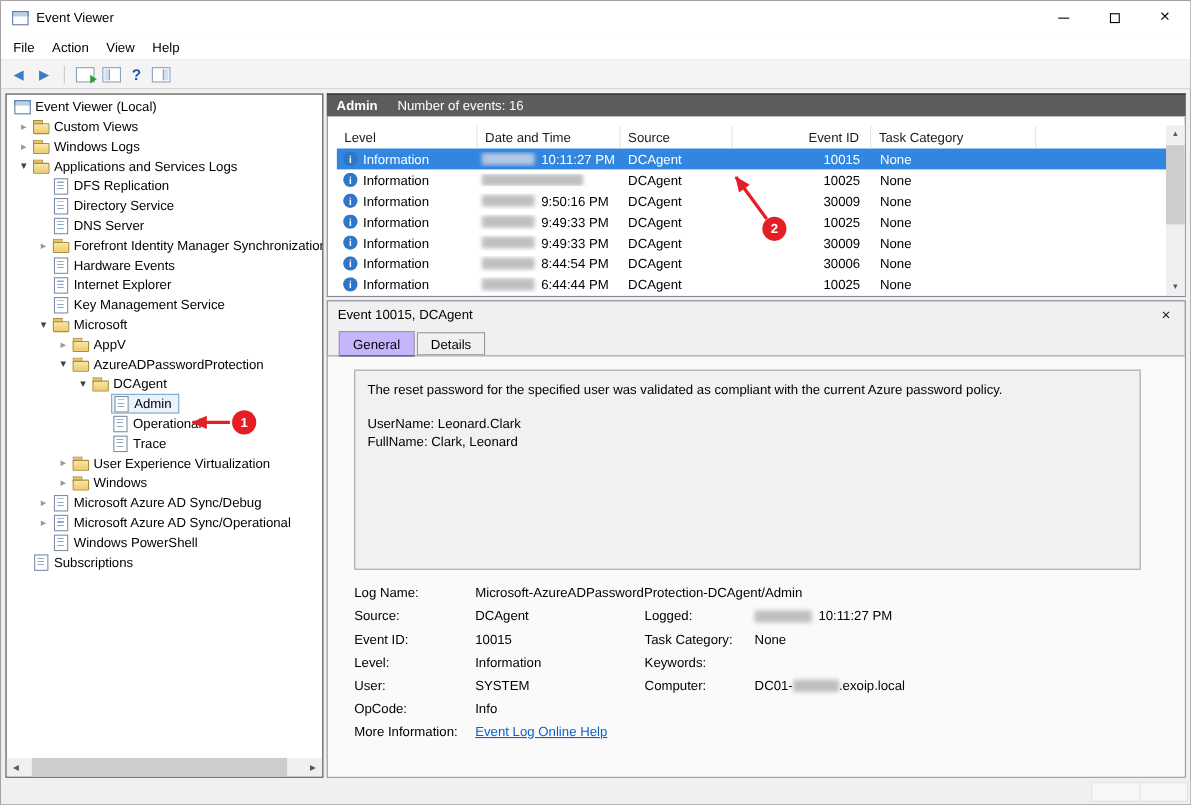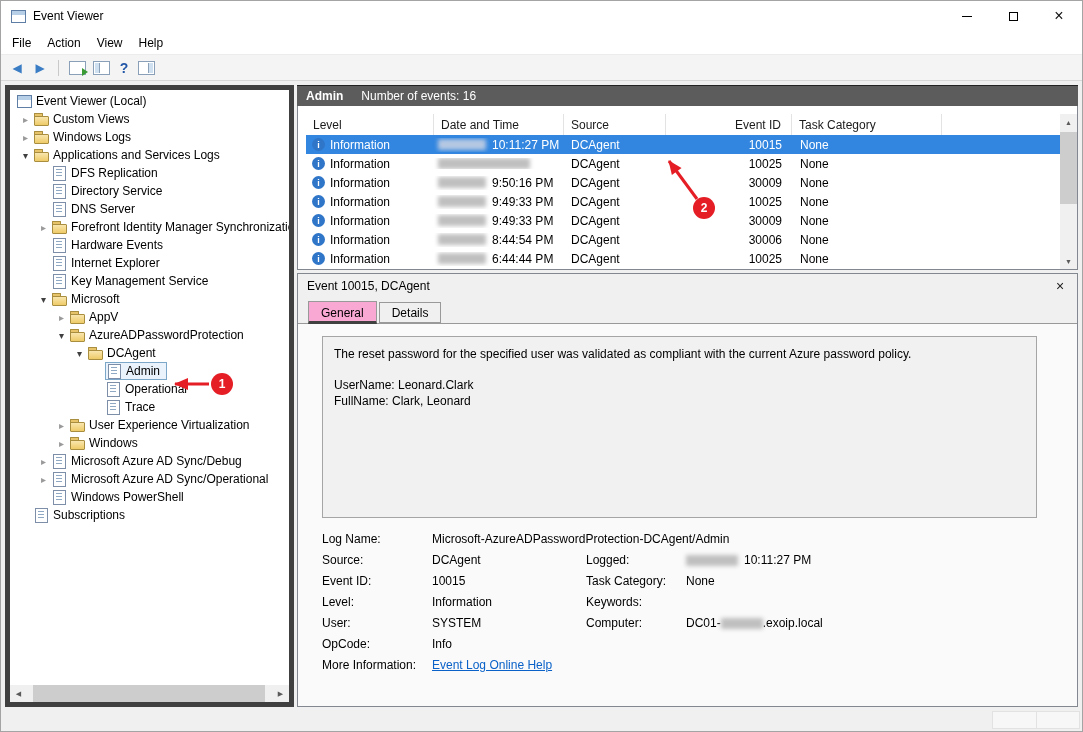--- a/index.html
+++ b/index.html
@@ -39,21 +39,21 @@
                                background:#cfe0f0; border-right:1px solid #8aa0b8; }
   .tb-ic.pane-toggle::before { content:""; position:absolute; right:1px; top:1px; bottom:1px; width:4px;
                                background:#cfe0f0; border-left:1px solid #8aa0b8; }
   .help-q { color:#2257a8; font-weight:bold; font-size:14px; width:14px; text-align:center; }
 
   
   .main { position:absolute; top:83px; left:3px; right:3px; bottom:22px; }
 
   
   .tree-panel { position:absolute; left:1px; top:1px; width:289px; bottom:2px; background:#fff;
-                border:5px solid #404040; overflow:hidden; }
+                border:1px solid #404040; overflow:hidden; }
   .tree { padding-top:2px; }
   .trow { height:18px; display:flex; align-items:center; white-space:nowrap; }
   .l0{padding-left:6px}.l1{padding-left:8px}.l2{padding-left:26px}.l3{padding-left:44px}.l4{padding-left:62px}.l5{padding-left:80px}
   .exp { width:15px; text-align:center; flex:none; font-size:10px; }
   .exp.c::before { content:"\25B8"; color:#9a9a9a; }
   .exp.e::before { content:"\25BE"; color:#404040; }
   .ic { width:16px; height:16px; margin-right:4px; position:relative; flex:none; }
   .ic-folder::before { content:""; position:absolute; left:1px; top:2px; width:7px; height:4px;
                        background:#e7c46a; border:1px solid #a98e3f; border-bottom:none; border-radius:1px 1px 0 0; }
   .ic-folder::after  { content:""; position:absolute; left:1px; top:5px; width:13px; height:8px;
@@ -115,21 +115,21 @@
   .vs-down { position:absolute; bottom:0; left:0; right:0; height:16px; display:flex; align-items:center; justify-content:center; color:#5a5a5a; font-size:7px; }
   .vs-thumb { position:absolute; left:0; right:0; top:18px; height:72px; background:#cdcdcd; }
 
   
   .details { position:absolute; top:189px; left:0; right:0; bottom:0; border:1px solid #828790;
              background:#f0f0f0; display:flex; flex-direction:column; }
   .dhead { height:24px; display:flex; align-items:center; padding:0 9px; flex:none; }
   .dclose { margin-left:auto; font-size:14px; color:#222; width:16px; text-align:center; }
   .dtabs { padding:3px 0 0 10px; display:flex; align-items:flex-end; flex:none; position:relative; z-index:2; }
   .dtab { border:1px solid #999; background:#f0f0f0; padding:3px 12px 2px; height:21px; margin-right:2px; }
-  .dtab.active { background:#f9a8d4; height:23px; border-bottom:3px solid #404040; margin-bottom:-1px; padding-top:4px; }
+  .dtab.active { background:#c4b5fd; height:23px; border-bottom:1px solid #404040; margin-bottom:-1px; padding-top:4px; }
   .dcontent { flex:1; border-top:1px solid #999; background:#fafafa; padding:12px 40px 0 24px; overflow:hidden; }
   .desc-box { border:1px solid #a5a5a5; background:#f1f1f1; height:182px; padding:9px 11px; line-height:16px; }
   .desc-line1 { margin-bottom:15px; }
   .fields { display:grid; grid-template-columns:110px 154px 100px 1fr; row-gap:5px; padding-top:13px; line-height:16px; }
   .span3 { grid-column:2 / 5; }
   .flexval { display:flex; align-items:center; gap:6px; }
   .flexval.tight { gap:0; }
   a.evlink { color:#0a62c9; }
 
   

